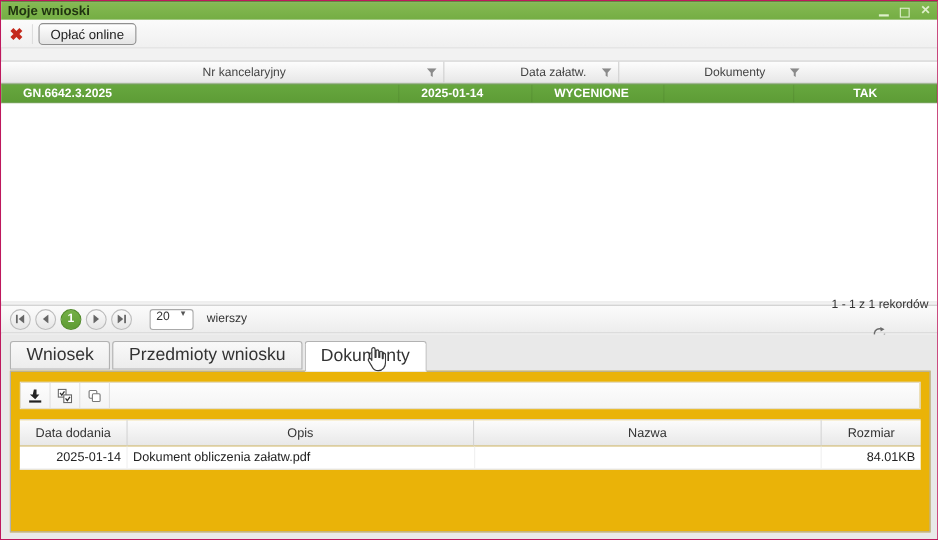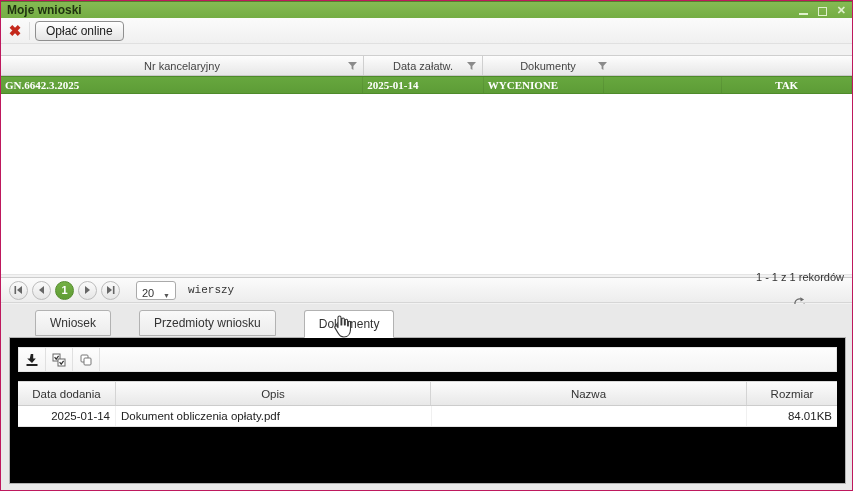--- a/index.html
+++ b/index.html
@@ -44,64 +44,64 @@
     font-size:12px; color:#222; display:flex; align-items:center; cursor:pointer;
     box-shadow:0 1px 0 rgba(255,255,255,.7) inset;
   }
 
   
   .grid { position:absolute; left:0; top:54px; width:100%; }
   .grid-head { display:flex; height:21px;
     background:linear-gradient(#fdfdfd,#e7e7e7);
     border-top:1px solid #cfcfcf; border-bottom:1px solid #c9c9c9; }
   .gh-cell { position:relative; display:flex; align-items:center; justify-content:center;
-    border-right:1px solid #cfcfcf; color:#444; font-size:11px; }
+    border-right:1px solid #cfcfcf; color:#444; font-size:11px;margin-left:40px; }
   .gh-cell:last-child { border-right:none; }
   .funnel { position:absolute; right:6px; top:6px; }
   .c0{width:363px}.c1{width:121px}.c2{width:120px}.c3{width:119px}.c4{width:130px}
 
   .grid-row-selected { display:flex; height:18px; align-items:center;
     background:linear-gradient(#67a73e,#5d9c36);
     border-top:1px solid #4e8a2a; border-bottom:1px solid #4e8a2a;
     color:#fff; font-weight:bold; font-size:11px; cursor:pointer; }
-  .gr-cell { padding:0 4px; overflow:hidden; white-space:nowrap;
-    border-right:1px solid rgba(0,0,0,0.08); height:100%; display:flex; align-items:center;font-family:Liberation Serif, serif; }
+  .gr-cell { padding:0 20px; overflow:hidden; white-space:nowrap;
+    border-right:1px solid rgba(0,0,0,0.08); height:100%; display:flex; align-items:center; }
   .gr-cell.center { justify-content:center; }
   .grid-empty { height:181px; background:#fff; border-bottom:1px solid #e5e5e5; }
 
   
   .pager {
     position:absolute; left:0; top:276px; width:100%; height:26px;
     background:linear-gradient(#fbfbfb,#ededed);
     border-top:1px solid #ccc; border-bottom:1px solid #d6d6d6;
     display:flex; align-items:center; padding:0 8px; gap:4px;
   }
   .pg-btn { width:19px; height:19px; border-radius:50%;
     border:1px solid #bcbcbc; background:linear-gradient(#fafafa,#e6e6e6);
     display:flex; align-items:center; justify-content:center; cursor:pointer; }
   .pg-btn.current { background:linear-gradient(#74b046,#5f9c34); border-color:#538c2c;
     color:#fff; font-weight:bold; font-size:11px; }
   .pg-dd { margin-left:12px; width:40px; height:19px; border:1px solid #aaa; border-radius:3px;
-    background:#fff; display:flex; align-items:flex-end; padding:0 5px; cursor:pointer; }
+    background:#fff; display:flex; align-items:flex-start; padding:0 5px; cursor:pointer; }
   .pg-dd .val { flex:1; font-size:11px; color:#333; }
   .pg-dd .arr { font-size:7px; color:#555; }
-  .pg-word { margin-left:8px; color:#333;font-family:Liberation Mono, monospace; }
+  .pg-word { margin-left:8px; color:#333; }
   .pg-right { margin-left:auto; display:flex; align-items:center; gap:14px; color:#333;flex-direction:column; }
   .refresh { cursor:pointer; display:flex; }
 
   
   .lower { position:absolute; left:0; top:303px; width:100%; height:188px; background:#e9e9e9; }
   .tabs { position:absolute; left:8px; top:6px; display:flex; gap:2px; height:28px; }
   .tab { padding:0 14px; height:26px; display:flex; align-items:center;
     border:1px solid #b2b2b2; border-radius:3px 3px 0 0;
-    background:linear-gradient(#f9f9f9,#ececec); font-size:12px; color:#333; cursor:pointer;margin-left:26px; }
+    background:linear-gradient(#f9f9f9,#ececec); font-size:16px; color:#333; cursor:pointer; }
   .tab.active { background:#fff; height:28px; border-bottom:1px solid #fff; z-index:3; position:relative; }
 
   .panel { position:absolute; left:8px; top:33px; width:837px; height:147px;
-    background:#000000; border:1px solid #b2b2b2; z-index:2; }
+    background:#eab308; border:1px solid #b2b2b2; z-index:2; }
 
   .panel-toolbar { margin:9px 8px 0 8px; height:25px;
     border:1px solid #e3e3e3; background:linear-gradient(#fdfdfd,#f4f4f4);
     display:flex; align-items:center; }
   .icon-btn { width:27px; height:23px; display:flex; align-items:center; justify-content:center;
     border-right:1px solid #e0e0e0; cursor:pointer; }
 
   .docs-table { margin:9px 8px 0 8px; border-top:1px solid #d9d9d9; }
   .dt-head { display:flex; height:24px;
     background:linear-gradient(#fcfcfc,#e8e8e8); border-bottom:1px solid #ccc; }
@@ -244,21 +244,21 @@
 
       <div class="docs-table">
         <div class="dt-head">
           <div class="dt-hcell d0">Data dodania</div>
           <div class="dt-hcell d2">Opis</div>
           <div class="dt-hcell d1">Nazwa</div>
           <div class="dt-hcell d3">Rozmiar</div>
         </div>
         <div class="dt-row">
           <div class="dt-cell d0 right">2025-01-14</div>
-          <div class="dt-cell d1">Dokument obliczenia opłaty.pdf</div>
+          <div class="dt-cell d1">Dokument obliczenia załatw.pdf</div>
           <div class="dt-cell d2"></div>
           <div class="dt-cell d3 right">84.01KB</div>
         </div>
       </div>
     </div>
   </div>
 
   <div class="cursor">
     <svg width="20" height="24" viewBox="0 0 20 24">
       <path d="M7 2.6 c0-.9.7-1.6 1.5-1.6 S10 1.7 10 2.6 V10 h.8 V4.4 c0-.8.6-1.4 1.3-1.4 s1.3.6 1.3 1.4 V10 h.8 V5.6 c0-.7.5-1.3 1.2-1.3 s1.2.6 1.2 1.3 V11 h.7 V7.4 c0-.7.5-1.2 1.1-1.2 s1.1.5 1.1 1.2 V14 c0 4.5-2.4 8-6.6 8 -3.3 0-4.7-1.6-5.8-3.9 L4 12.9 c-.4-.8-.1-1.7.6-2 .6-.3 1.3-.1 1.7.5 L7 12.6 Z" fill="#ffffff" stroke="#3a3a3a" stroke-width="1.1" stroke-linejoin="round"></path>

